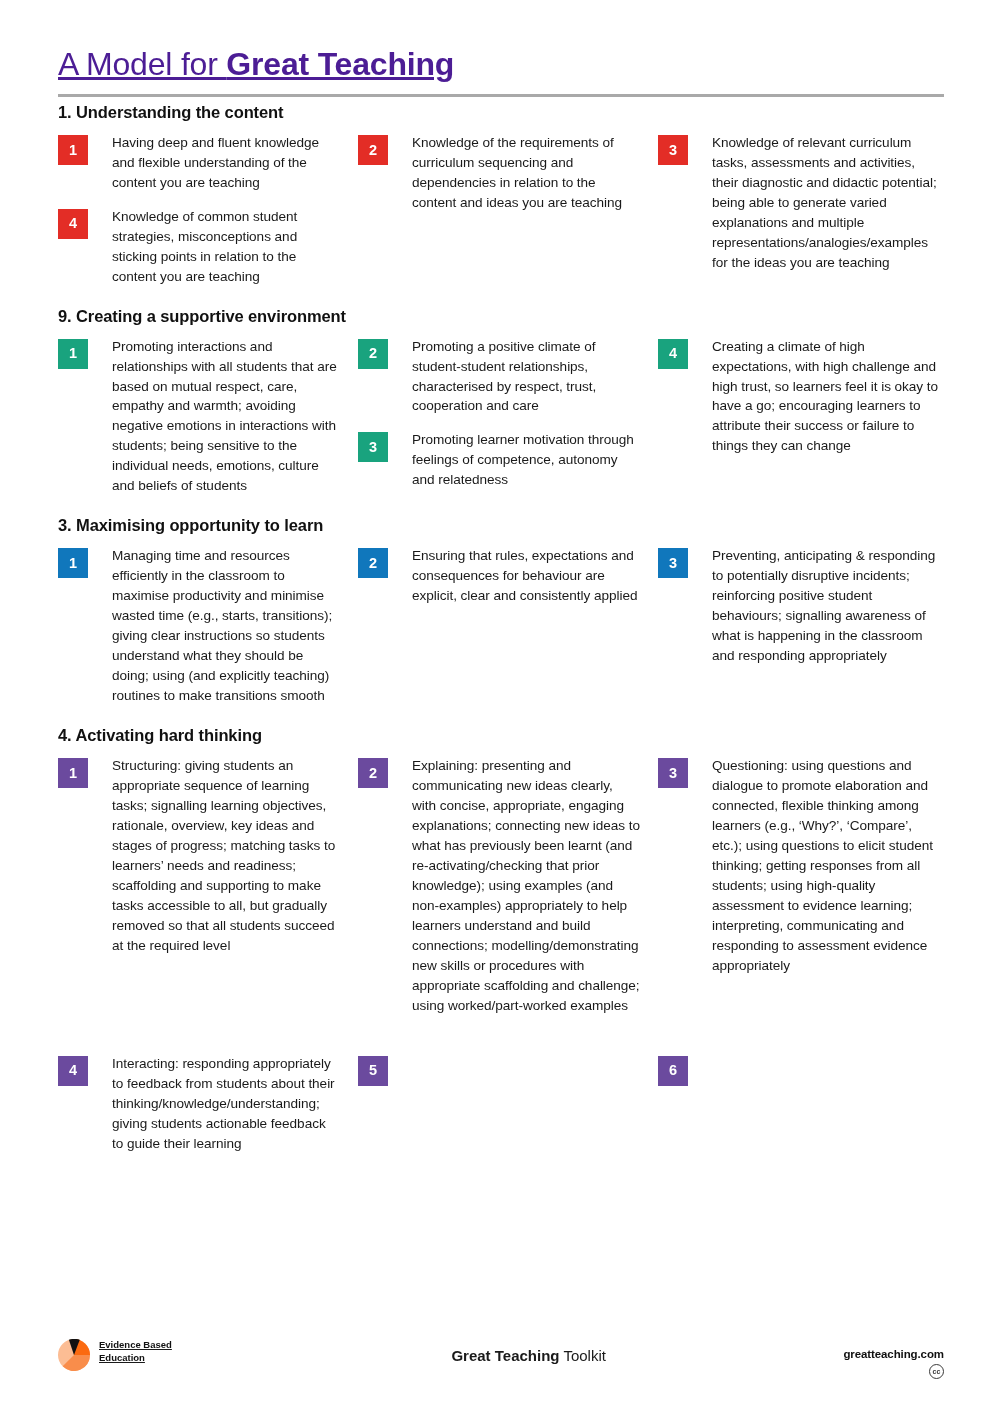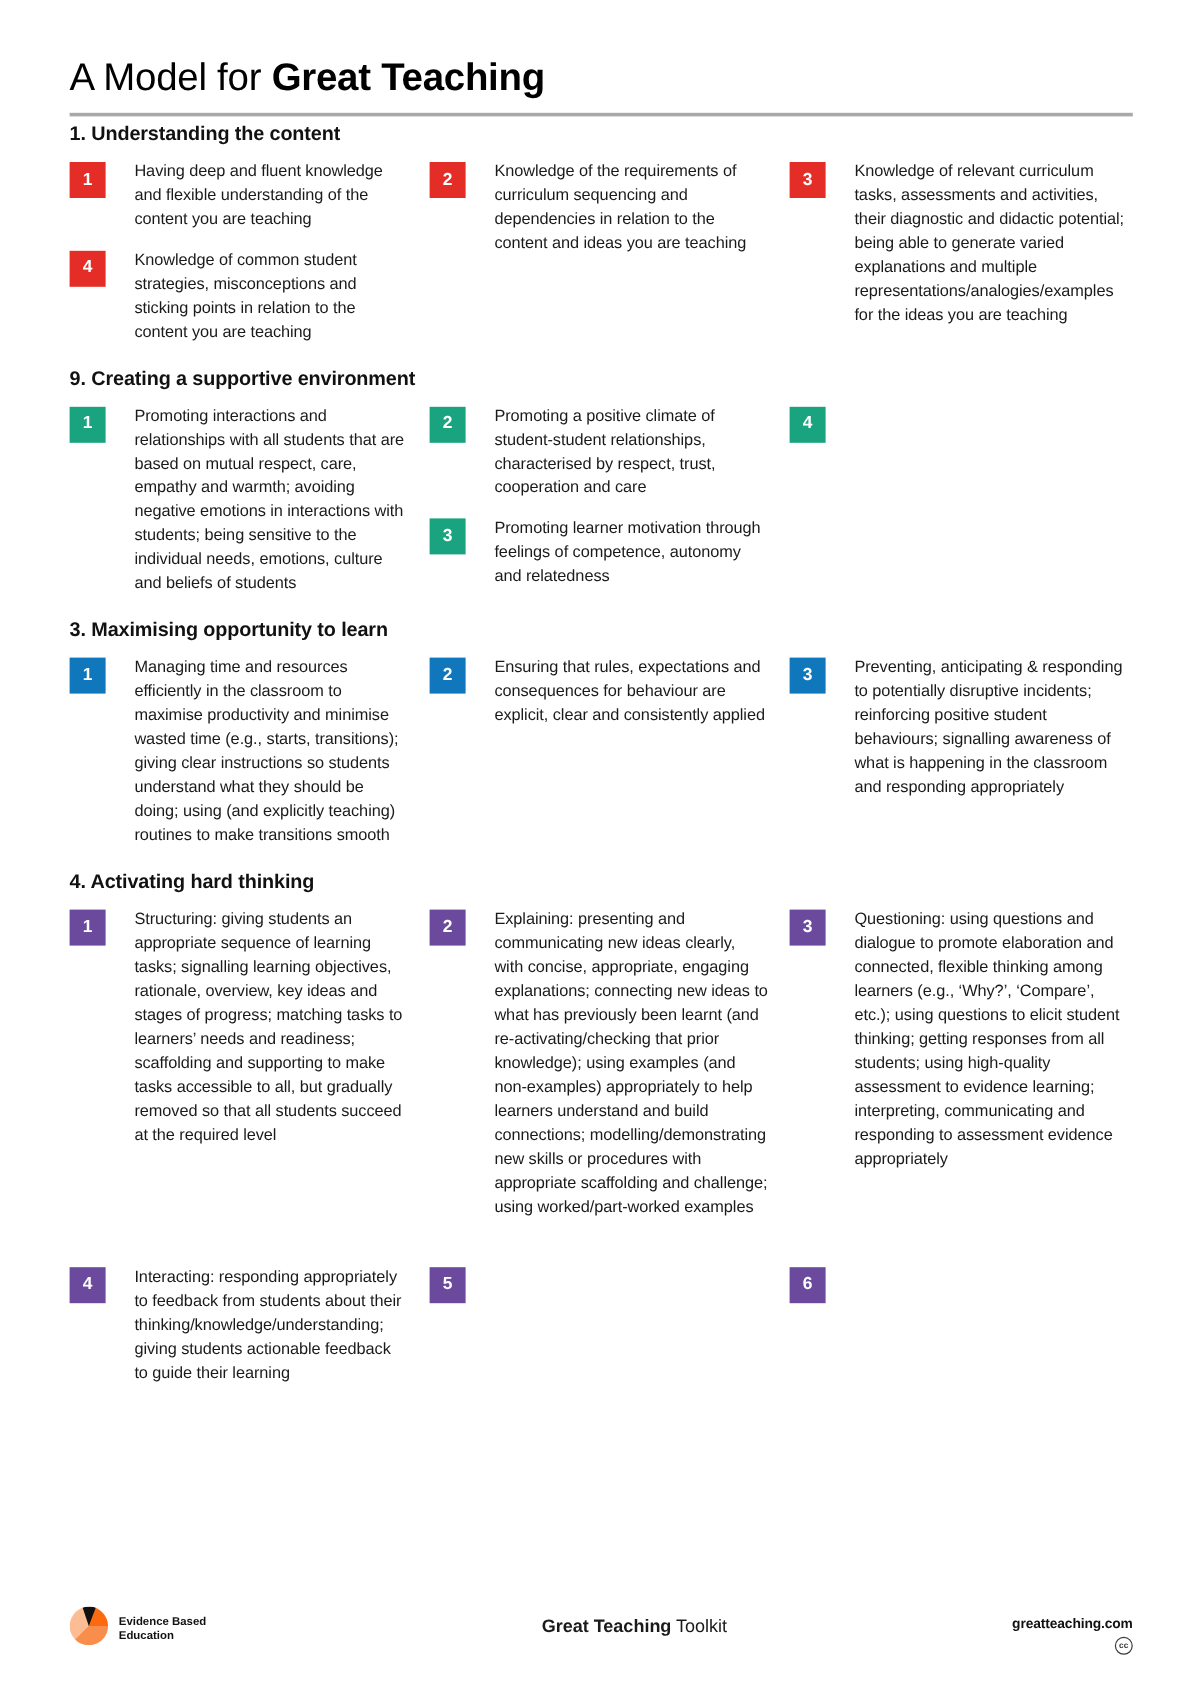--- a/index.html
+++ b/index.html
@@ -21,23 +21,24 @@
     width: 1000px;
     height: 1415px;
     padding: 46px 55px 0 58px;
   }
 
   
   .page-title {
     font-size: 32px;
     font-weight: 300;
     letter-spacing: -0.2px;
-    color: #000000;
+    color: #4c1d95;
     line-height: 1.15;
     white-space: nowrap;
+    text-decoration: underline;
   }
   .page-title .bold {
     font-weight: 700;
   }
   .title-rule {
     margin-top: 11px;
     height: 3px;
     background: #a9a9a9;
     width: 886px;
   }
@@ -105,21 +106,22 @@
     position: absolute;
     left: 58px;
     bottom: 36px;
     width: 886px;
     display: flex;
     align-items: flex-start;
     justify-content: space-between;
   }
   .footer-left {
     display: flex;
-    align-items: flex-end;
+    align-items: flex-start;
+    text-decoration: underline;
   }
   .logo-mark {
     width: 32px;
     height: 32px;
     flex: 0 0 32px;
   }
   .logo-text {
     margin-left: 9px;
     font-size: 9.5px;
     font-weight: 700;
@@ -213,20 +215,21 @@
               <div class="item-text">Promoting a positive climate of student-student relationships, characterised by respect, trust, cooperation and care</div>
             </div>
             <div class="item">
               <div class="badge" data-color="teal">3</div>
               <div class="item-text">Promoting learner motivation through feelings of competence, autonomy and relatedness</div>
             </div>
           </div>
           <div class="col">
             <div class="item">
               <div class="badge" data-color="teal">4</div>
+              <div class="item-text">Creating a climate of high expectations, with high challenge and high trust, so learners feel it is okay to have a go; encouraging learners to attribute their success or failure to things they can change</div>
             </div>
           </div>
         </div>
       </div>
       <div class="section">
         <div class="section-heading">3. Maximising opportunity to learn</div>
         <div class="cols">
           <div class="col">
             <div class="item">
               <div class="badge" data-color="blue">1</div>

